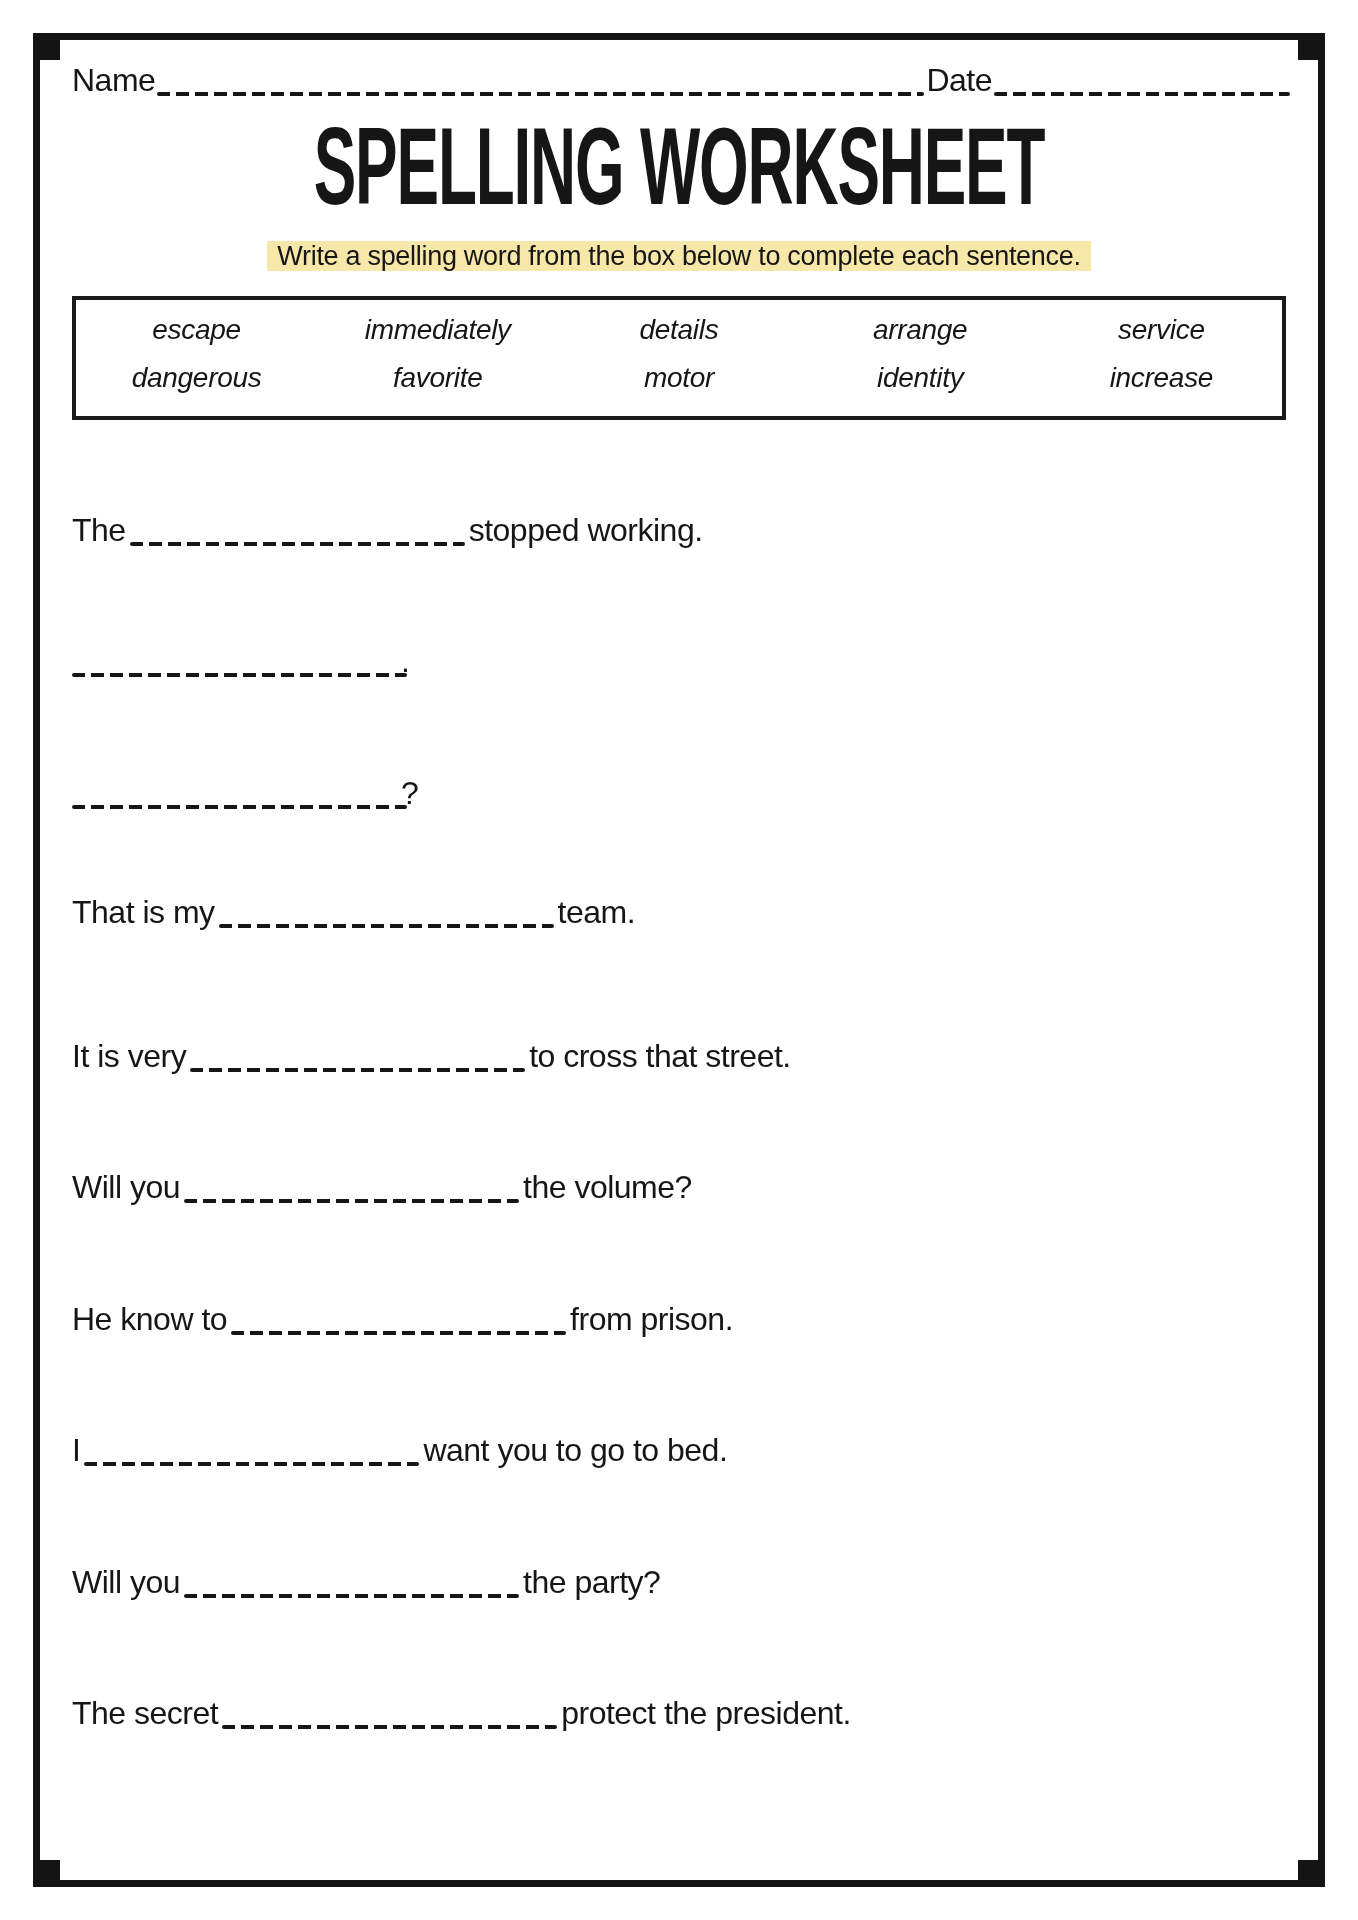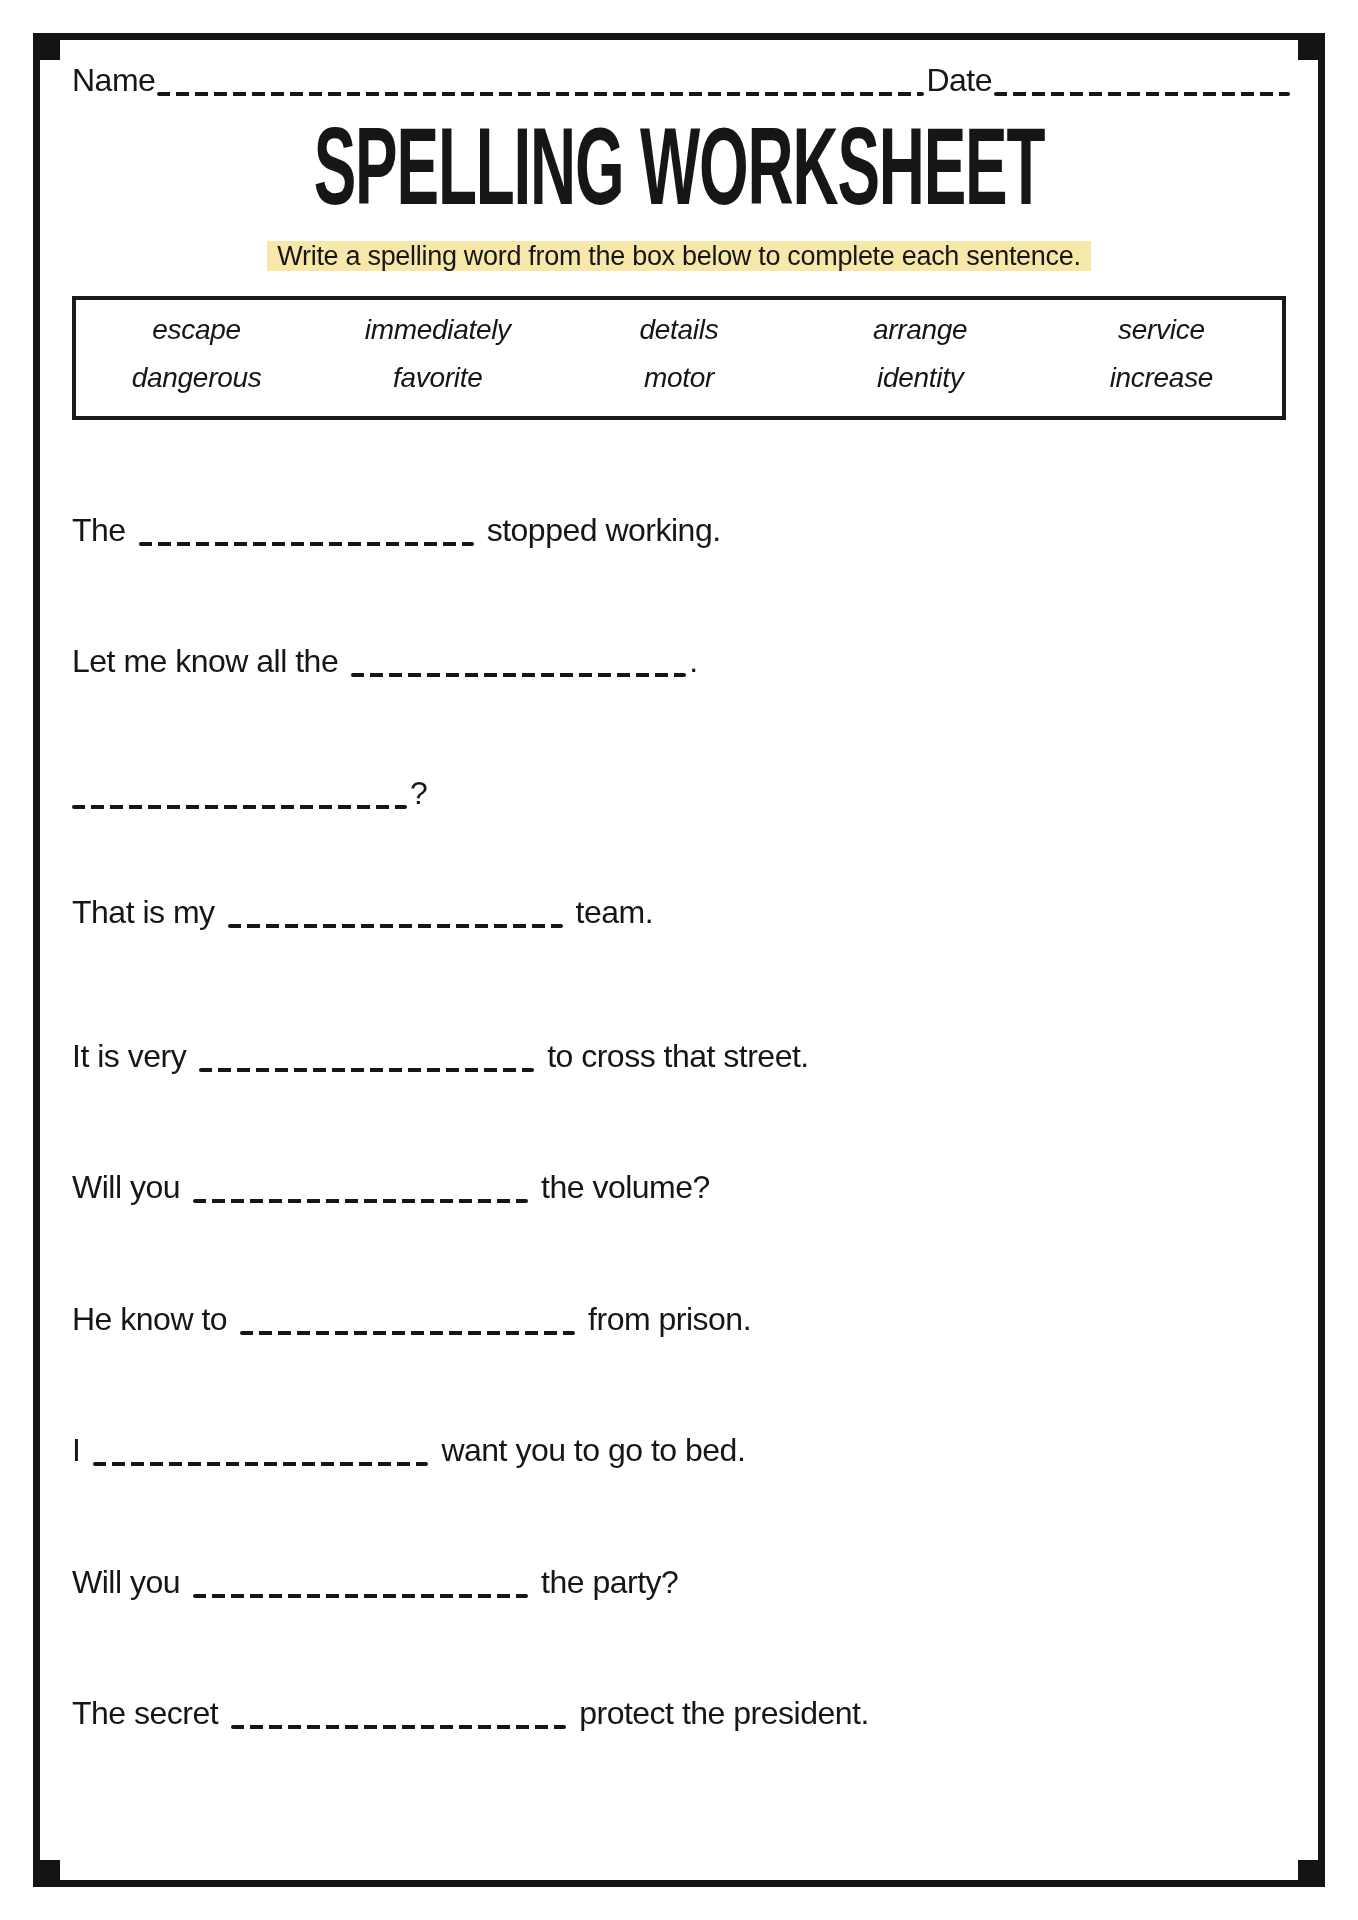--- a/index.html
+++ b/index.html
@@ -44,21 +44,21 @@
 
   .wordbox{
     position:absolute;left:72px;top:296px;width:1214px;height:124px;
     border:4px solid #1a1a1a;box-sizing:border-box;
     display:grid;grid-template-columns:repeat(5,1fr);grid-template-rows:1fr 1fr;
     align-items:center;justify-items:center;
     font-size:28px;padding:6px 0 14px;letter-spacing:-0.3px;font-style:italic;
   }
 
   .sentence{
-    position:absolute;left:72px;display:flex;align-items:flex-end;gap:13px;
+    position:absolute;left:72px;display:flex;align-items:flex-end;gap:4px;
     font-size:32px;line-height:40px;letter-spacing:-0.5px;white-space:nowrap;
   }
   .sentence .blank{width:335px;}
   .sentence.tight .suffix{margin-left:-10px;}
   .s1{top:510px;}  .s2{top:641px;}  .s3{top:773px;}  .s4{top:892px;}
   .s5{top:1036px;} .s6{top:1167px;} .s7{top:1299px;} .s8{top:1430px;}
   .s9{top:1562px;} .s10{top:1693px;}
 </style>
 </head>
 <body>
@@ -96,21 +96,20 @@
   <span>increase</span>
 </div>
 
 <div class="sentence s1">
   <span>The</span>
   <span class="blank"></span>
   <span class="suffix">stopped working.</span>
 </div>
 
 <div class="sentence s2 tight">
-  <span>Let me know all the</span>
   <span class="blank"></span>
   <span class="suffix">.</span>
 </div>
 
 <div class="sentence s3 tight">
   <span class="blank"></span>
   <span class="suffix">?</span>
 </div>
 
 <div class="sentence s4">

